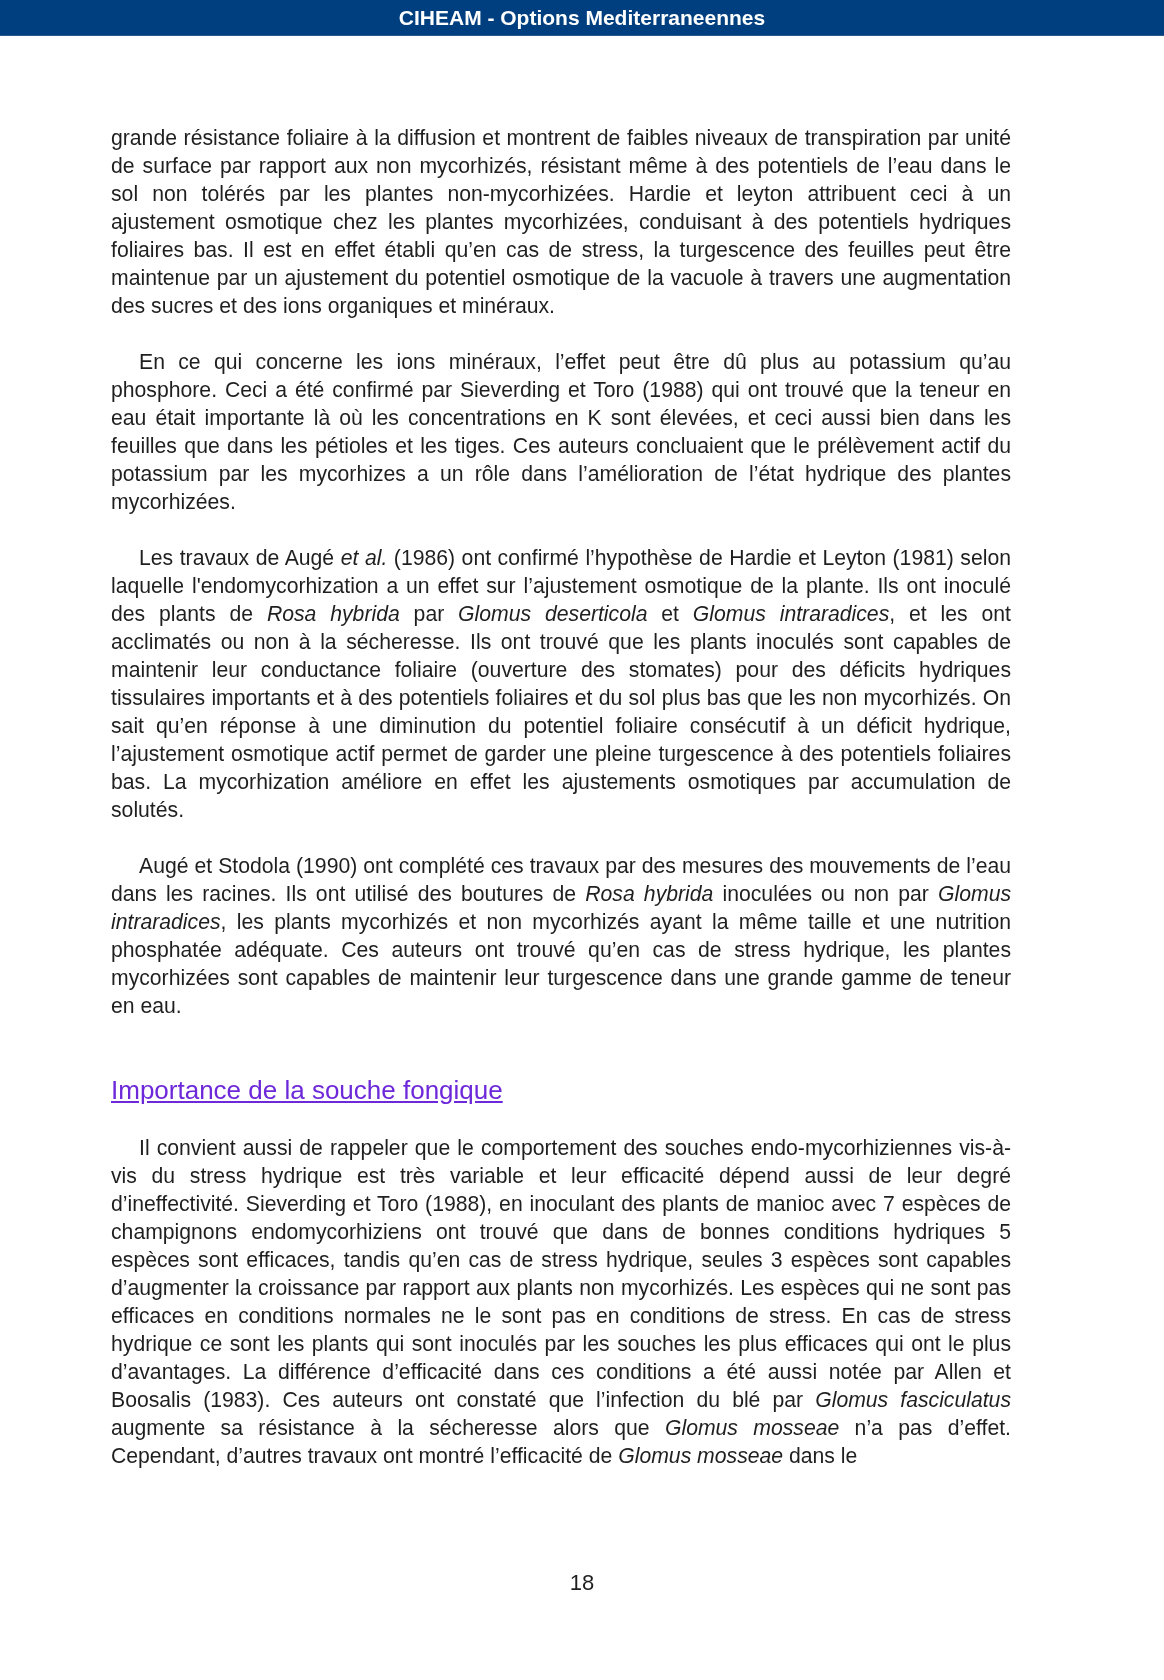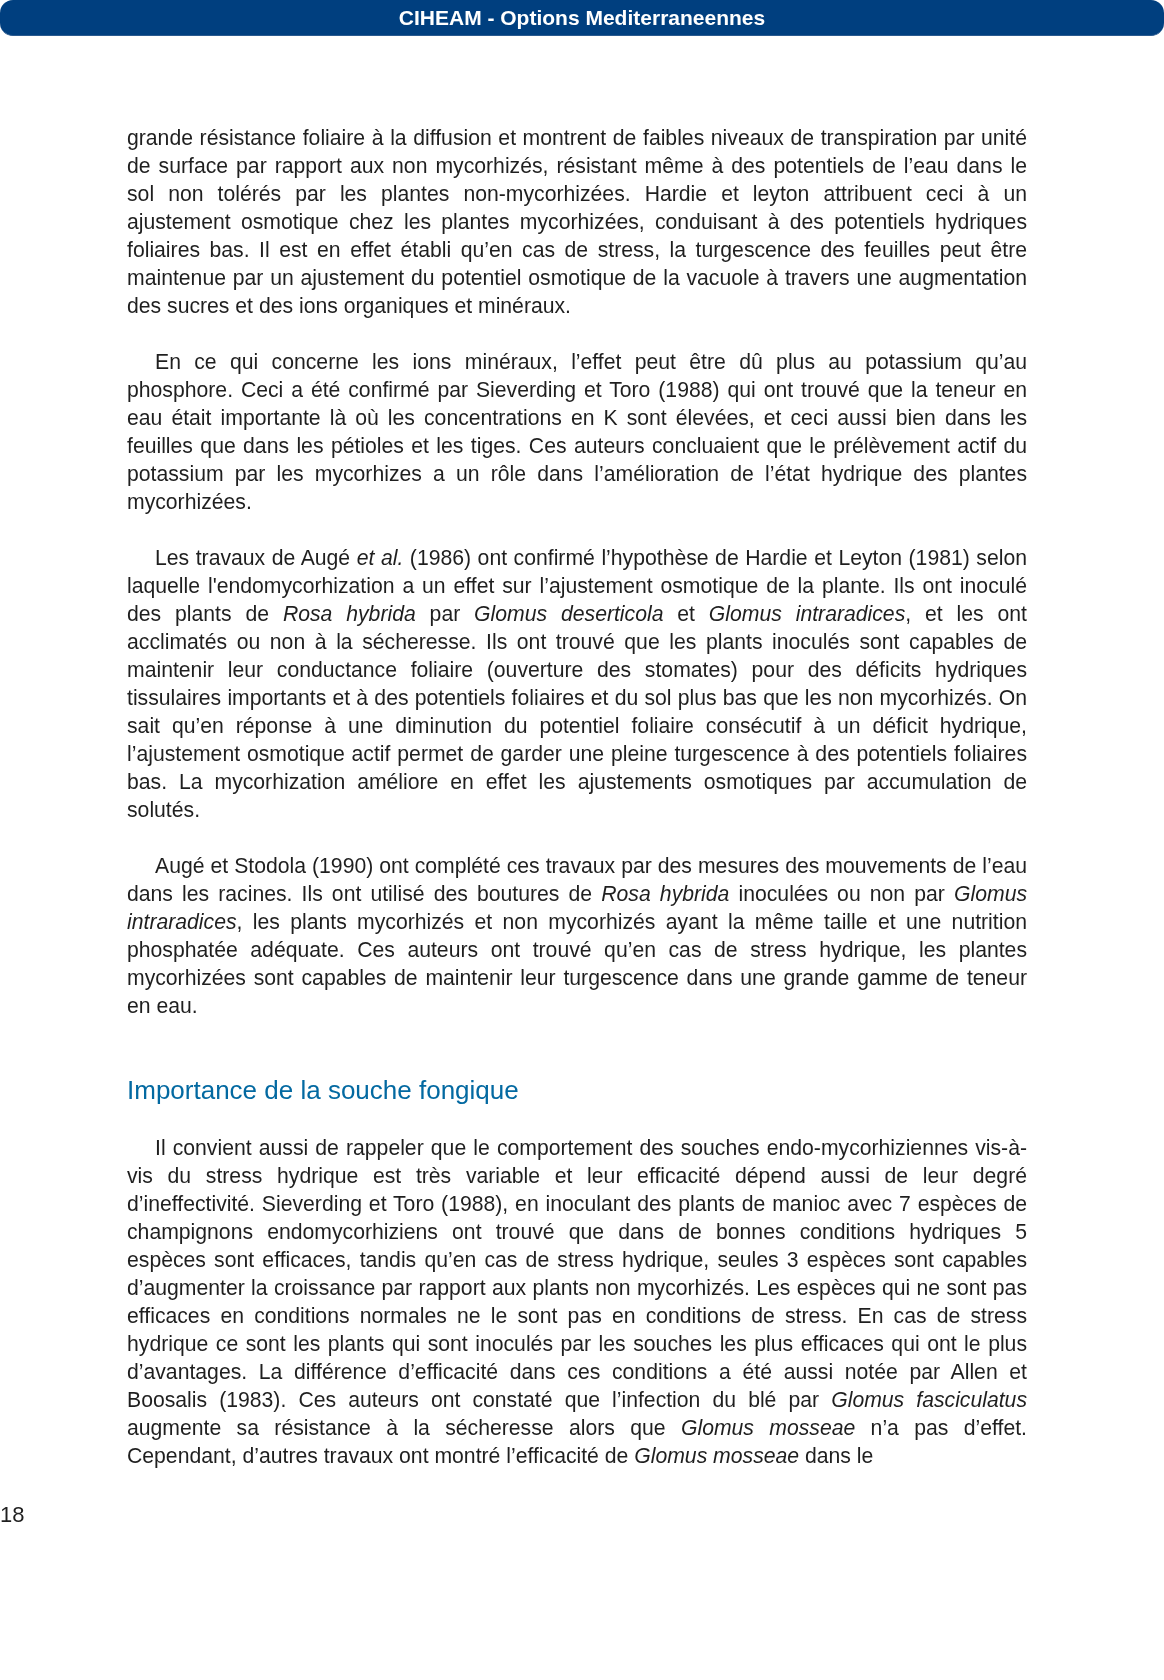--- a/index.html
+++ b/index.html
@@ -18,57 +18,58 @@
     .top-bar {
       position: absolute;
       left: 0; top: 0;
       width: 1164px;
       height: 35px;
       background: #003f7f;
       border-bottom: 1px solid #2a5a8f;
       display: flex;
       align-items: center;
       justify-content: center;
-      border-radius: 13px;
     }
     .top-bar-title {
       color: #ffffff;
       font-weight: bold;
       font-size: 21px;
       letter-spacing: 0px;
     }
     .page {
       position: absolute;
-      left: 127px;
+      left: 111px;
       top: 124px;
       width: 900px;
     }
     .para {
       font-size: 21.2px;
       line-height: 28px;
       text-align: justify;
       margin: 0 0 28px 0;
       text-indent: 28px;
     }
     .para.no-indent {
       text-indent: 0;
     }
     .para em { }
     .section-heading {
       font-size: 26px;
       font-weight: normal;
       line-height: 32px;
       margin: 54px 0 28px 0;
-      color: #0369a1;
+      color: #6d28d9;
+      text-decoration: underline;
     }
     .page-number {
       position: absolute;
       left: 0;
       width: 1164px;
-      top: 1502px;
+      top: 1570px;
+      text-align: center;
       font-size: 22px;
       color: #1f1f1f;
     }
   </style>
 </head>
 <body>
 
 <div class="top-bar">
   <span class="top-bar-title">CIHEAM - Options Mediterraneennes</span>
 </div>

